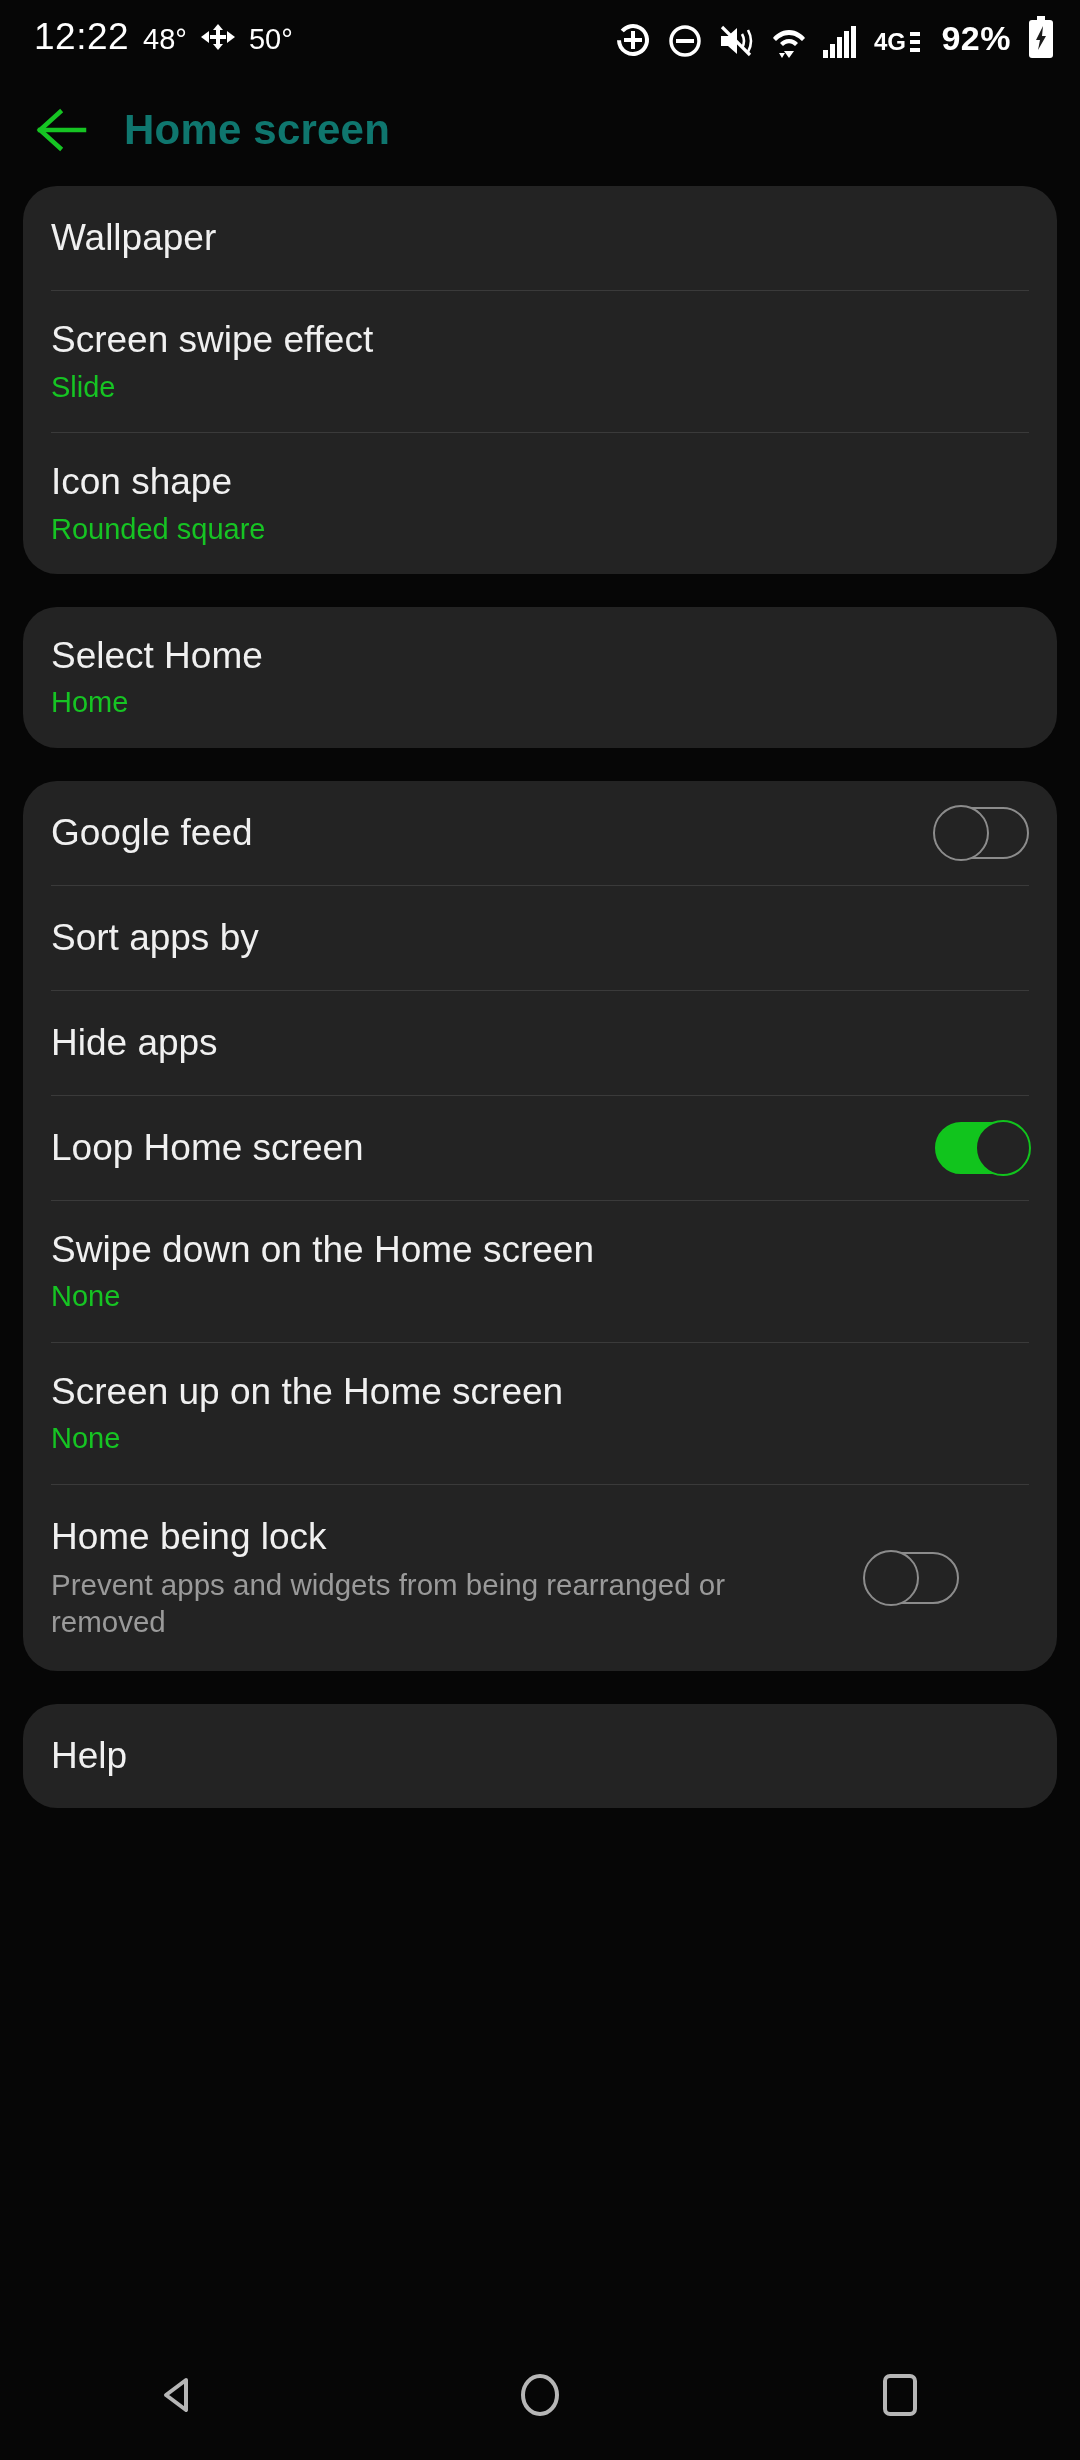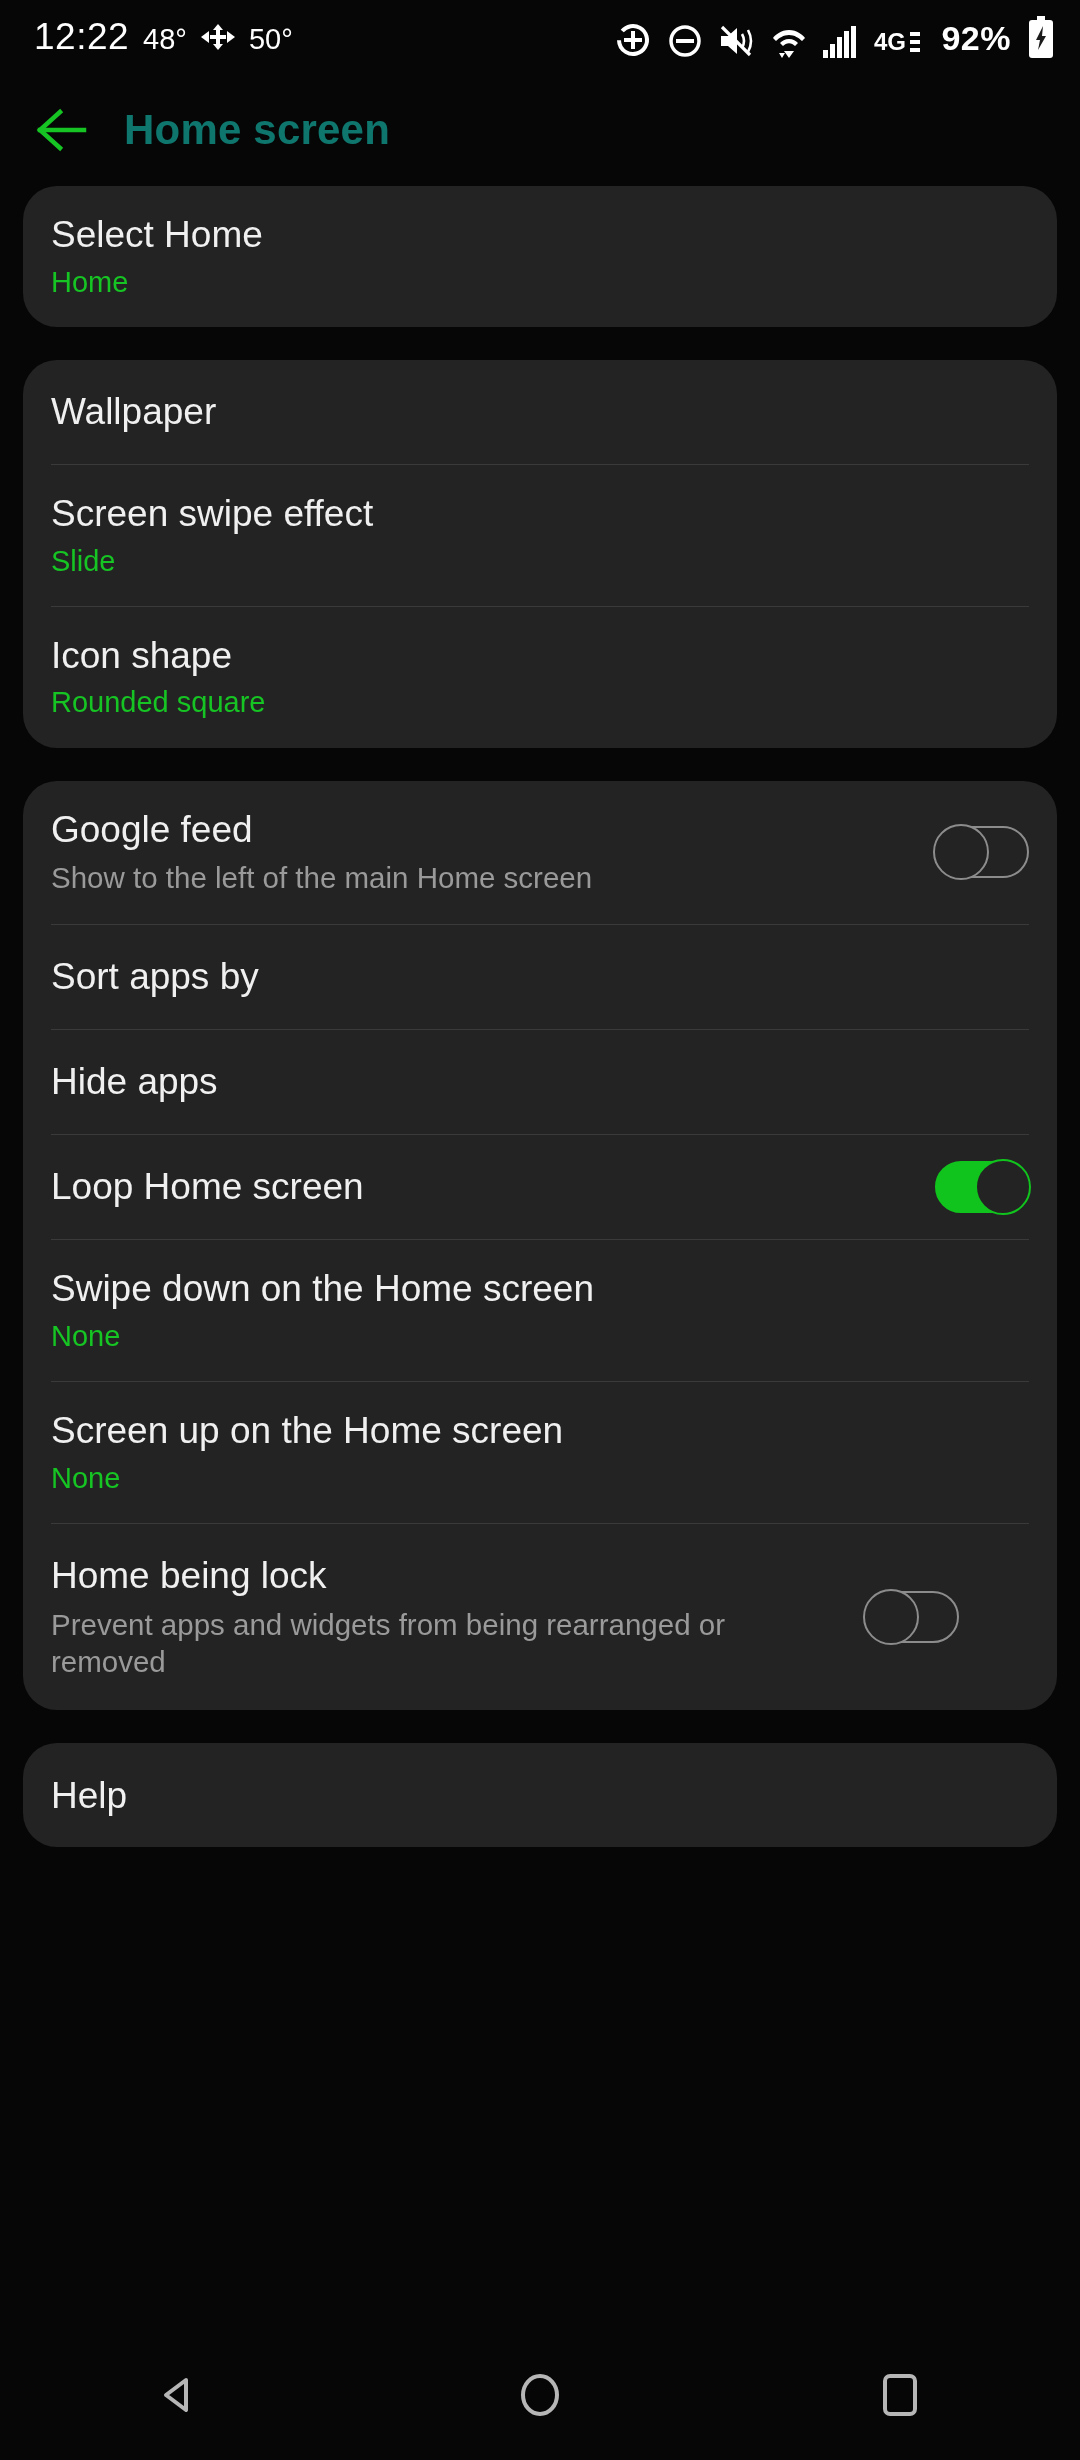--- a/index.html
+++ b/index.html
@@ -163,54 +163,53 @@
       </svg>
     </span>
     <span class="title">Home screen</span>
   </div>
 
   <div class="content">
 
     <div class="card">
       <div class="row">
         <div class="row-inner">
+          <div class="row-title">Wallpaper</div>
+        </div>
+      </div>
+      <div class="divider"></div>
+      <div class="row">
+        <div class="row-inner">
+          <div class="row-title">Screen swipe effect</div>
+          <div class="row-sub">Slide</div>
+        </div>
+      </div>
+      <div class="divider"></div>
+      <div class="row">
+        <div class="row-inner">
+          <div class="row-title">Icon shape</div>
+          <div class="row-sub">Rounded square</div>
+        </div>
+      </div>
+    </div>
+
+    <div class="card">
+      <div class="row">
+        <div class="row-inner">
           <div class="row-title">Select Home</div>
           <div class="row-sub">Home</div>
         </div>
       </div>
     </div>
 
     <div class="card">
-      <div class="row">
-        <div class="row-inner">
-          <div class="row-title">Wallpaper</div>
-        </div>
-      </div>
-      <div class="divider"></div>
-      <div class="row">
-        <div class="row-inner">
-          <div class="row-title">Screen swipe effect</div>
-          <div class="row-sub">Slide</div>
-        </div>
-      </div>
-      <div class="divider"></div>
-      <div class="row">
-        <div class="row-inner">
-          <div class="row-title">Icon shape</div>
-          <div class="row-sub">Rounded square</div>
-        </div>
-      </div>
-    </div>
-
-    <div class="card">
 
       <div class="row">
         <div class="row-inner">
           <div class="row-title">Google feed</div>
-          <div class="row-sub grey">Show to the left of the main Home screen</div>
         </div>
         <div class="toggle">
           <span class="track"></span>
           <span class="knob"></span>
         </div>
       </div>
       <div class="divider"></div>
 
       <div class="row">
         <div class="row-inner">

